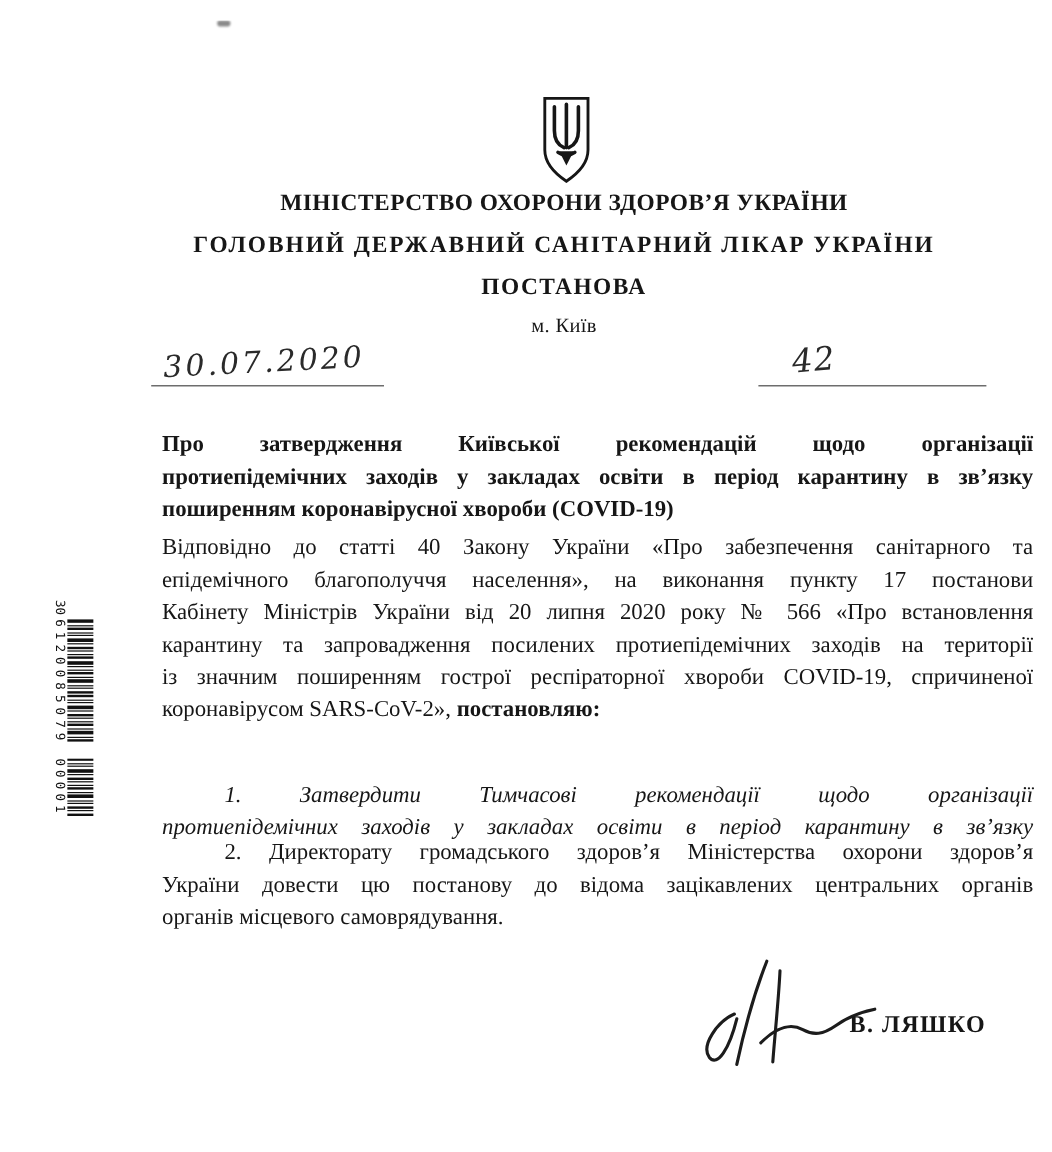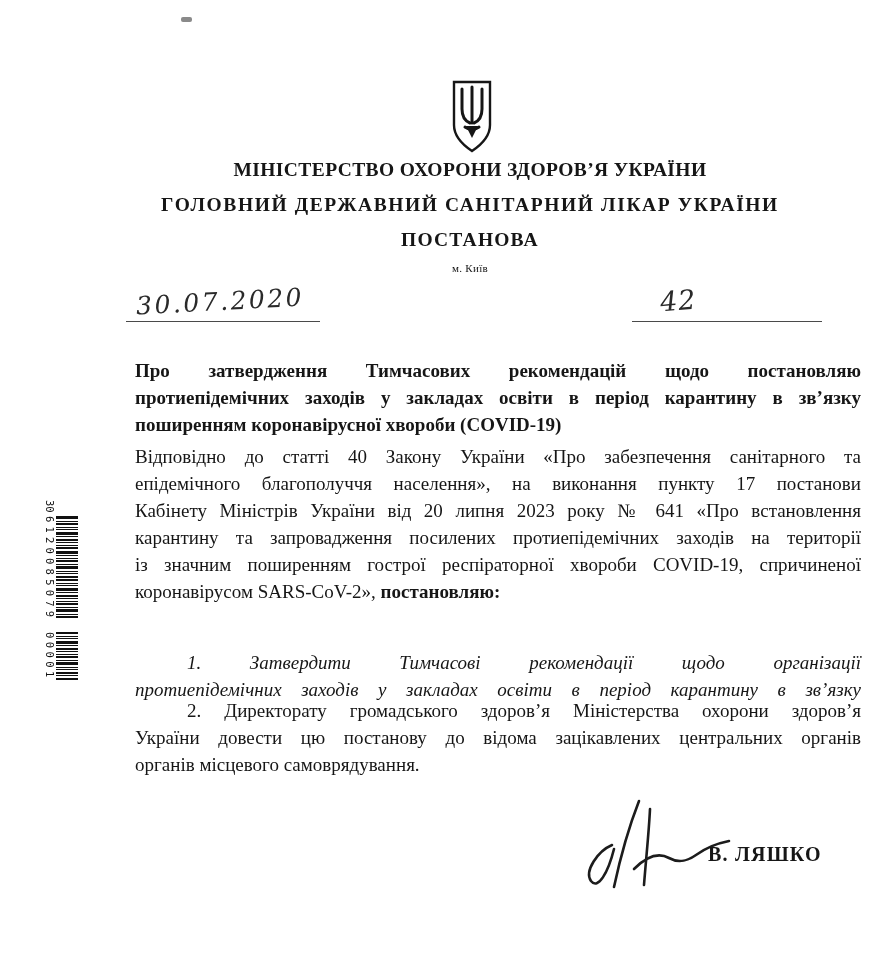--- a/index.html
+++ b/index.html
@@ -7,21 +7,21 @@
     position:relative; width:877px; height:960px; margin:17px auto;
     background:#ffffff; overflow:hidden;
     font-family:"Liberation Serif", serif; color:#161616;
   }
   
   .hline { position:absolute; left:62px; width:816px; text-align:center;
            font-weight:bold; font-size:19.5px; white-space:nowrap; }
   .hline.h1 { top:142px; letter-spacing:0.4px; }
   .hline.h2 { top:177px; letter-spacing:1.6px; }
   .hline.doctype { top:212px; letter-spacing:1.2px; }
-  .hline.city { top:245px; font-weight:normal; font-size:11px; letter-spacing:0.3px; }
+  .hline.city { top:245px; font-weight:normal; font-size:17px; letter-spacing:0.3px; }
   .emblem { position:absolute; left:450px; top:62px; }
   .scan-artifact { position:absolute; left:181px; top:0; width:11px; height:5px;
                    background:#8a8a8a; border-radius:2px; filter:blur(0.7px); }
   
   .writeline { position:absolute; height:0; border-top:1.6px solid #4a4a4a; }
   .wl-date { left:126px; top:304px; width:194px; }
   .wl-num  { left:632px; top:304px; width:190px; }
   .hand { position:absolute; font-family:"DejaVu Serif", serif; font-style:italic;
           color:#2a2a2a; white-space:nowrap; }
   .hand.date { left:136px; top:270px; font-size:25px; letter-spacing:2.5px;
@@ -83,29 +83,29 @@
   <div class="hline h2">ГОЛОВНИЙ ДЕРЖАВНИЙ САНІТАРНИЙ ЛІКАР УКРАЇНИ</div>
   <div class="hline doctype">ПОСТАНОВА</div>
   <div class="hline city">м. Київ</div>
 
   <div class="hand date">30.07.2020</div>
   <div class="writeline wl-date"></div>
   <div class="hand num">42</div>
   <div class="writeline wl-num"></div>
 
   <div class="block subject">
-    <div class="ln jl">Про затвердження Тимчасових рекомендацій щодо постановляю</div>
+    <div class="ln jl">Про затвердження Київської рекомендацій щодо організації</div>
     <div class="ln jl">протиепідемічних заходів у закладах освіти в період карантину в зв’язку</div>
     <div class="ln">поширенням коронавірусної хвороби (COVID-19)</div>
   </div>
 
   <div class="block intro">
     <div class="ln jl">Відповідно до статті 40 Закону України «Про забезпечення санітарного та</div>
     <div class="ln jl">епідемічного благополуччя населення», на виконання пункту 17 постанови</div>
-    <div class="ln jl">Кабінету Міністрів України від 20 липня 2023 року № 641 «Про встановлення</div>
+    <div class="ln jl">Кабінету Міністрів України від 20 липня 2020 року № 566 «Про встановлення</div>
     <div class="ln jl">карантину та запровадження посилених протиепідемічних заходів на території</div>
     <div class="ln jl">із значним поширенням гострої респіраторної хвороби COVID-19, спричиненої</div>
     <div class="ln"><span>коронавірусом SARS-CoV-2»,</span> <span class="b">постановляю:</span></div>
   </div>
 
   <div class="block item1">
     <div class="ln jl ind"><span>1.</span> <span>Затвердити Тимчасові рекомендації щодо організації</span></div>
     <div class="ln jl">протиепідемічних заходів у закладах освіти в період карантину в зв’язку</div>
   </div>
 

